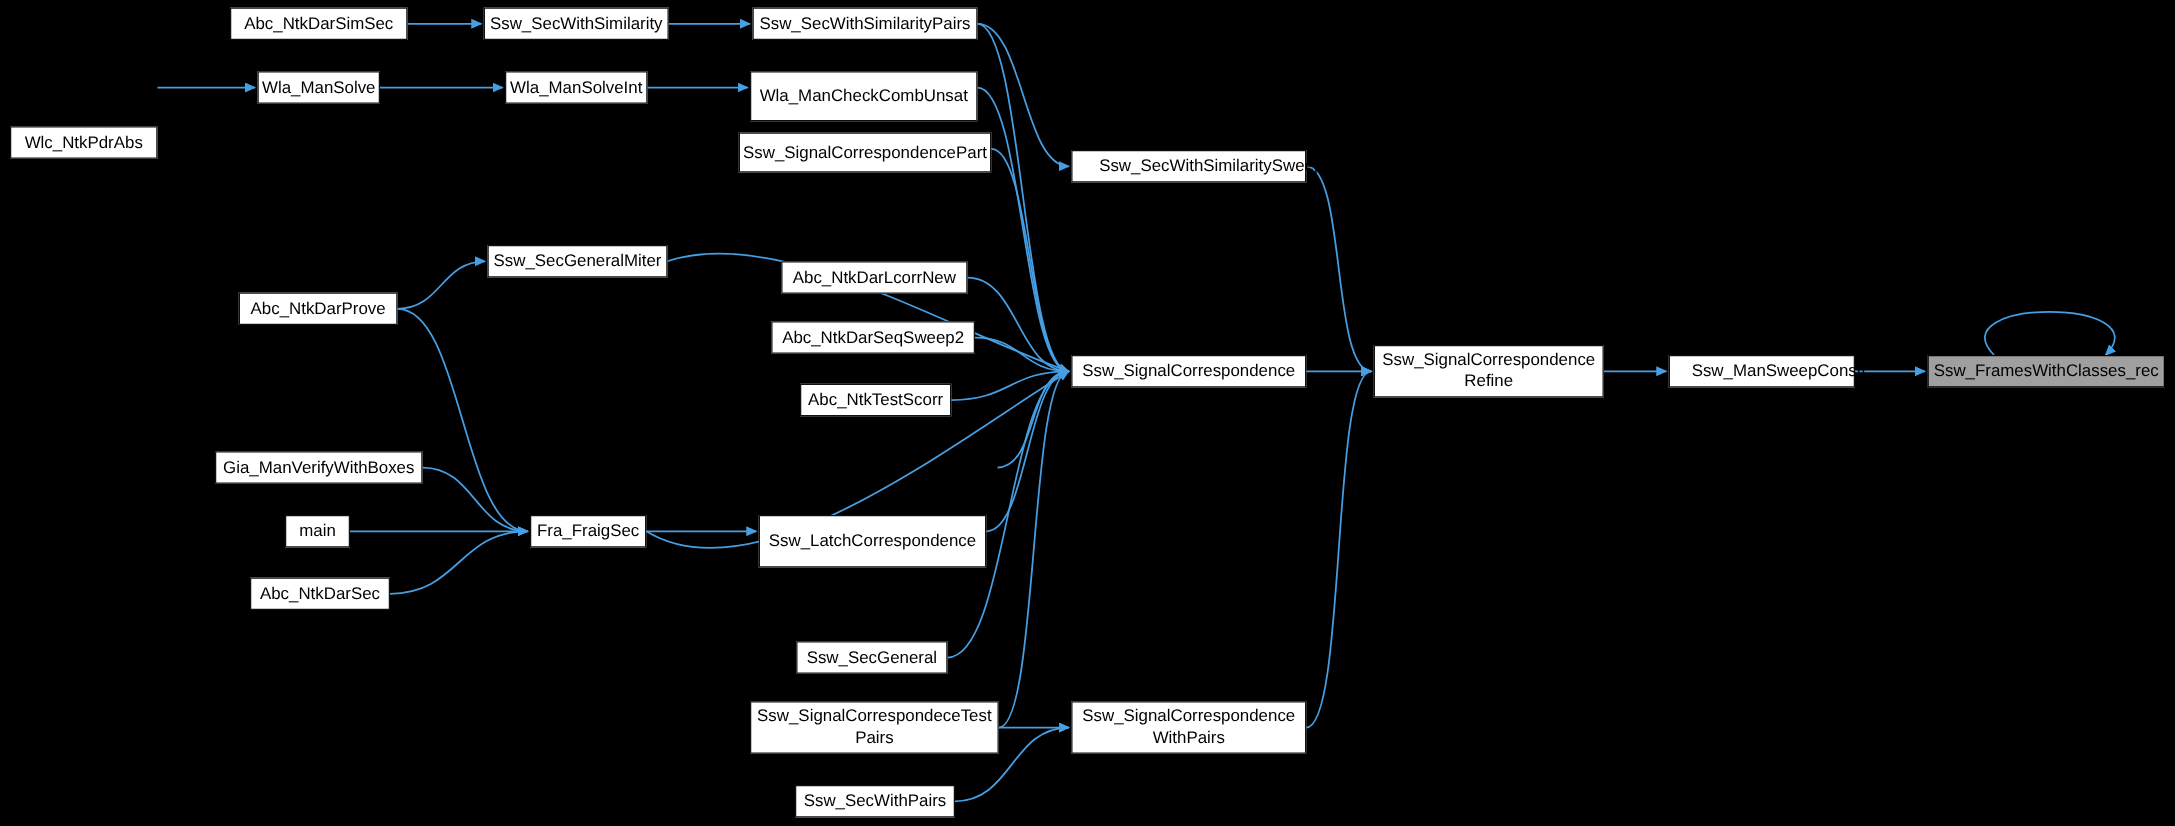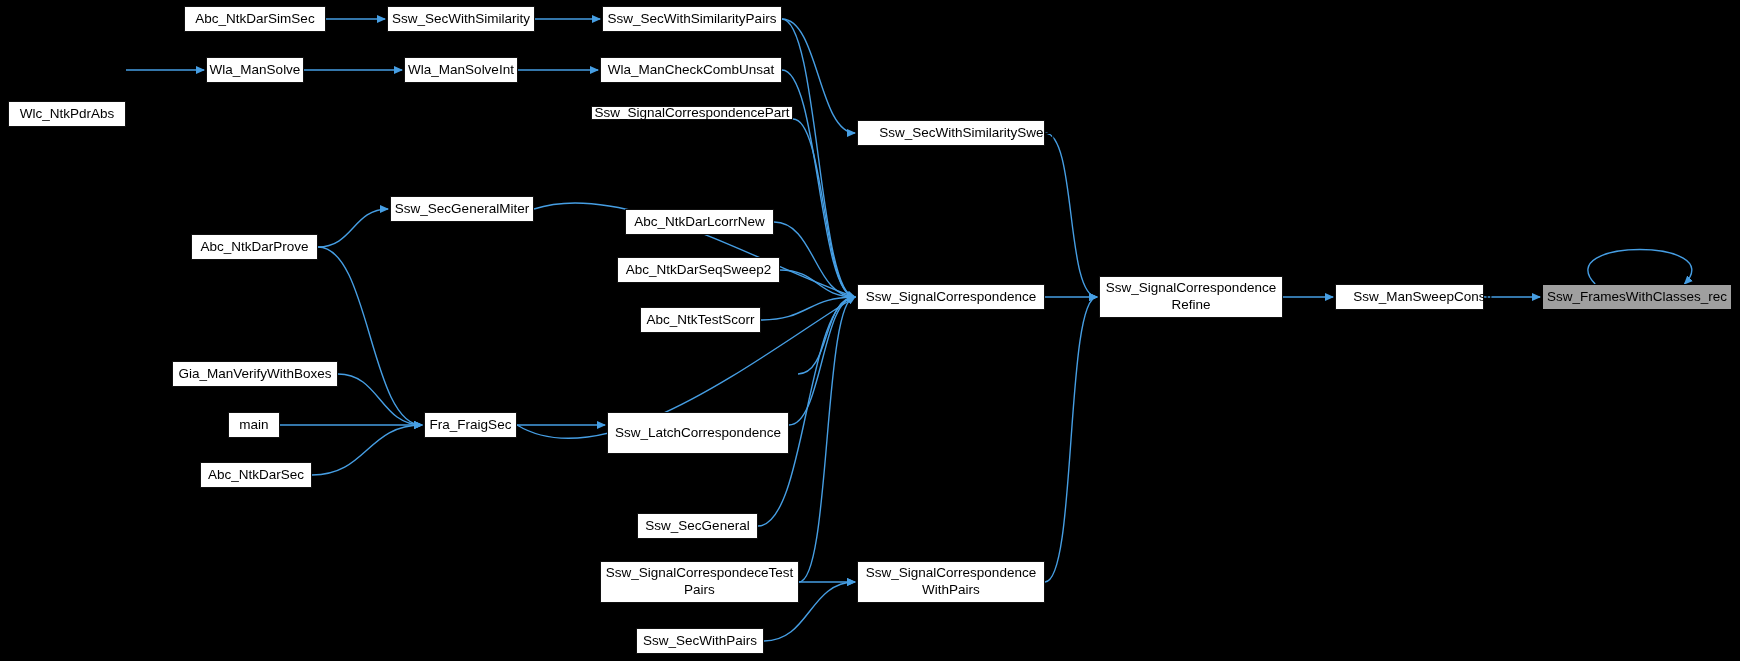--- a/index.html
+++ b/index.html
@@ -106,24 +106,24 @@
       </div>
       <div class="node" style="left: 8px; top: 57px; width: 118px; height: 26px; margin-top: 44px;">
         <div>Wlc_NtkPdrAbs</div>
       </div>
       <div class="node" style="left: 206px; top: 57px; width: 98px; height: 26px;">
         <div>Wla_ManSolve</div>
       </div>
       <div class="node" style="left: 404px; top: 57px; width: 114px; height: 26px;">
         <div>Wla_ManSolveInt</div>
       </div>
-      <div class="node" style="left: 600px; top: 57px; width: 182px; height: 26px;">
+      <div class="node" style="left: 600px; top: 57px; width: 182px; height: 40px;">
         <div>Wla_ManCheckCombUnsat</div>
       </div>
-      <div class="node" style="left: 591px; top: 106px; width: 202px; height: 14px;">
+      <div class="node" style="left: 591px; top: 106px; width: 202px; height: 32px;">
         <div>Ssw_SignalCorrespondencePart</div>
       </div>
       <div class="node" style="left: 857px; top: 120px; width: 188px; height: 26px; padding-left: 36px;">
         <div>Ssw_SecWithSimilaritySweep</div>
       </div>
       <div class="node" style="left: 390px; top: 196px; width: 144px; height: 26px;">
         <div>Ssw_SecGeneralMiter</div>
       </div>
       <div class="node" style="left: 625px; top: 209px; width: 149px; height: 26px;">
         <div>Abc_NtkDarLcorrNew</div>

